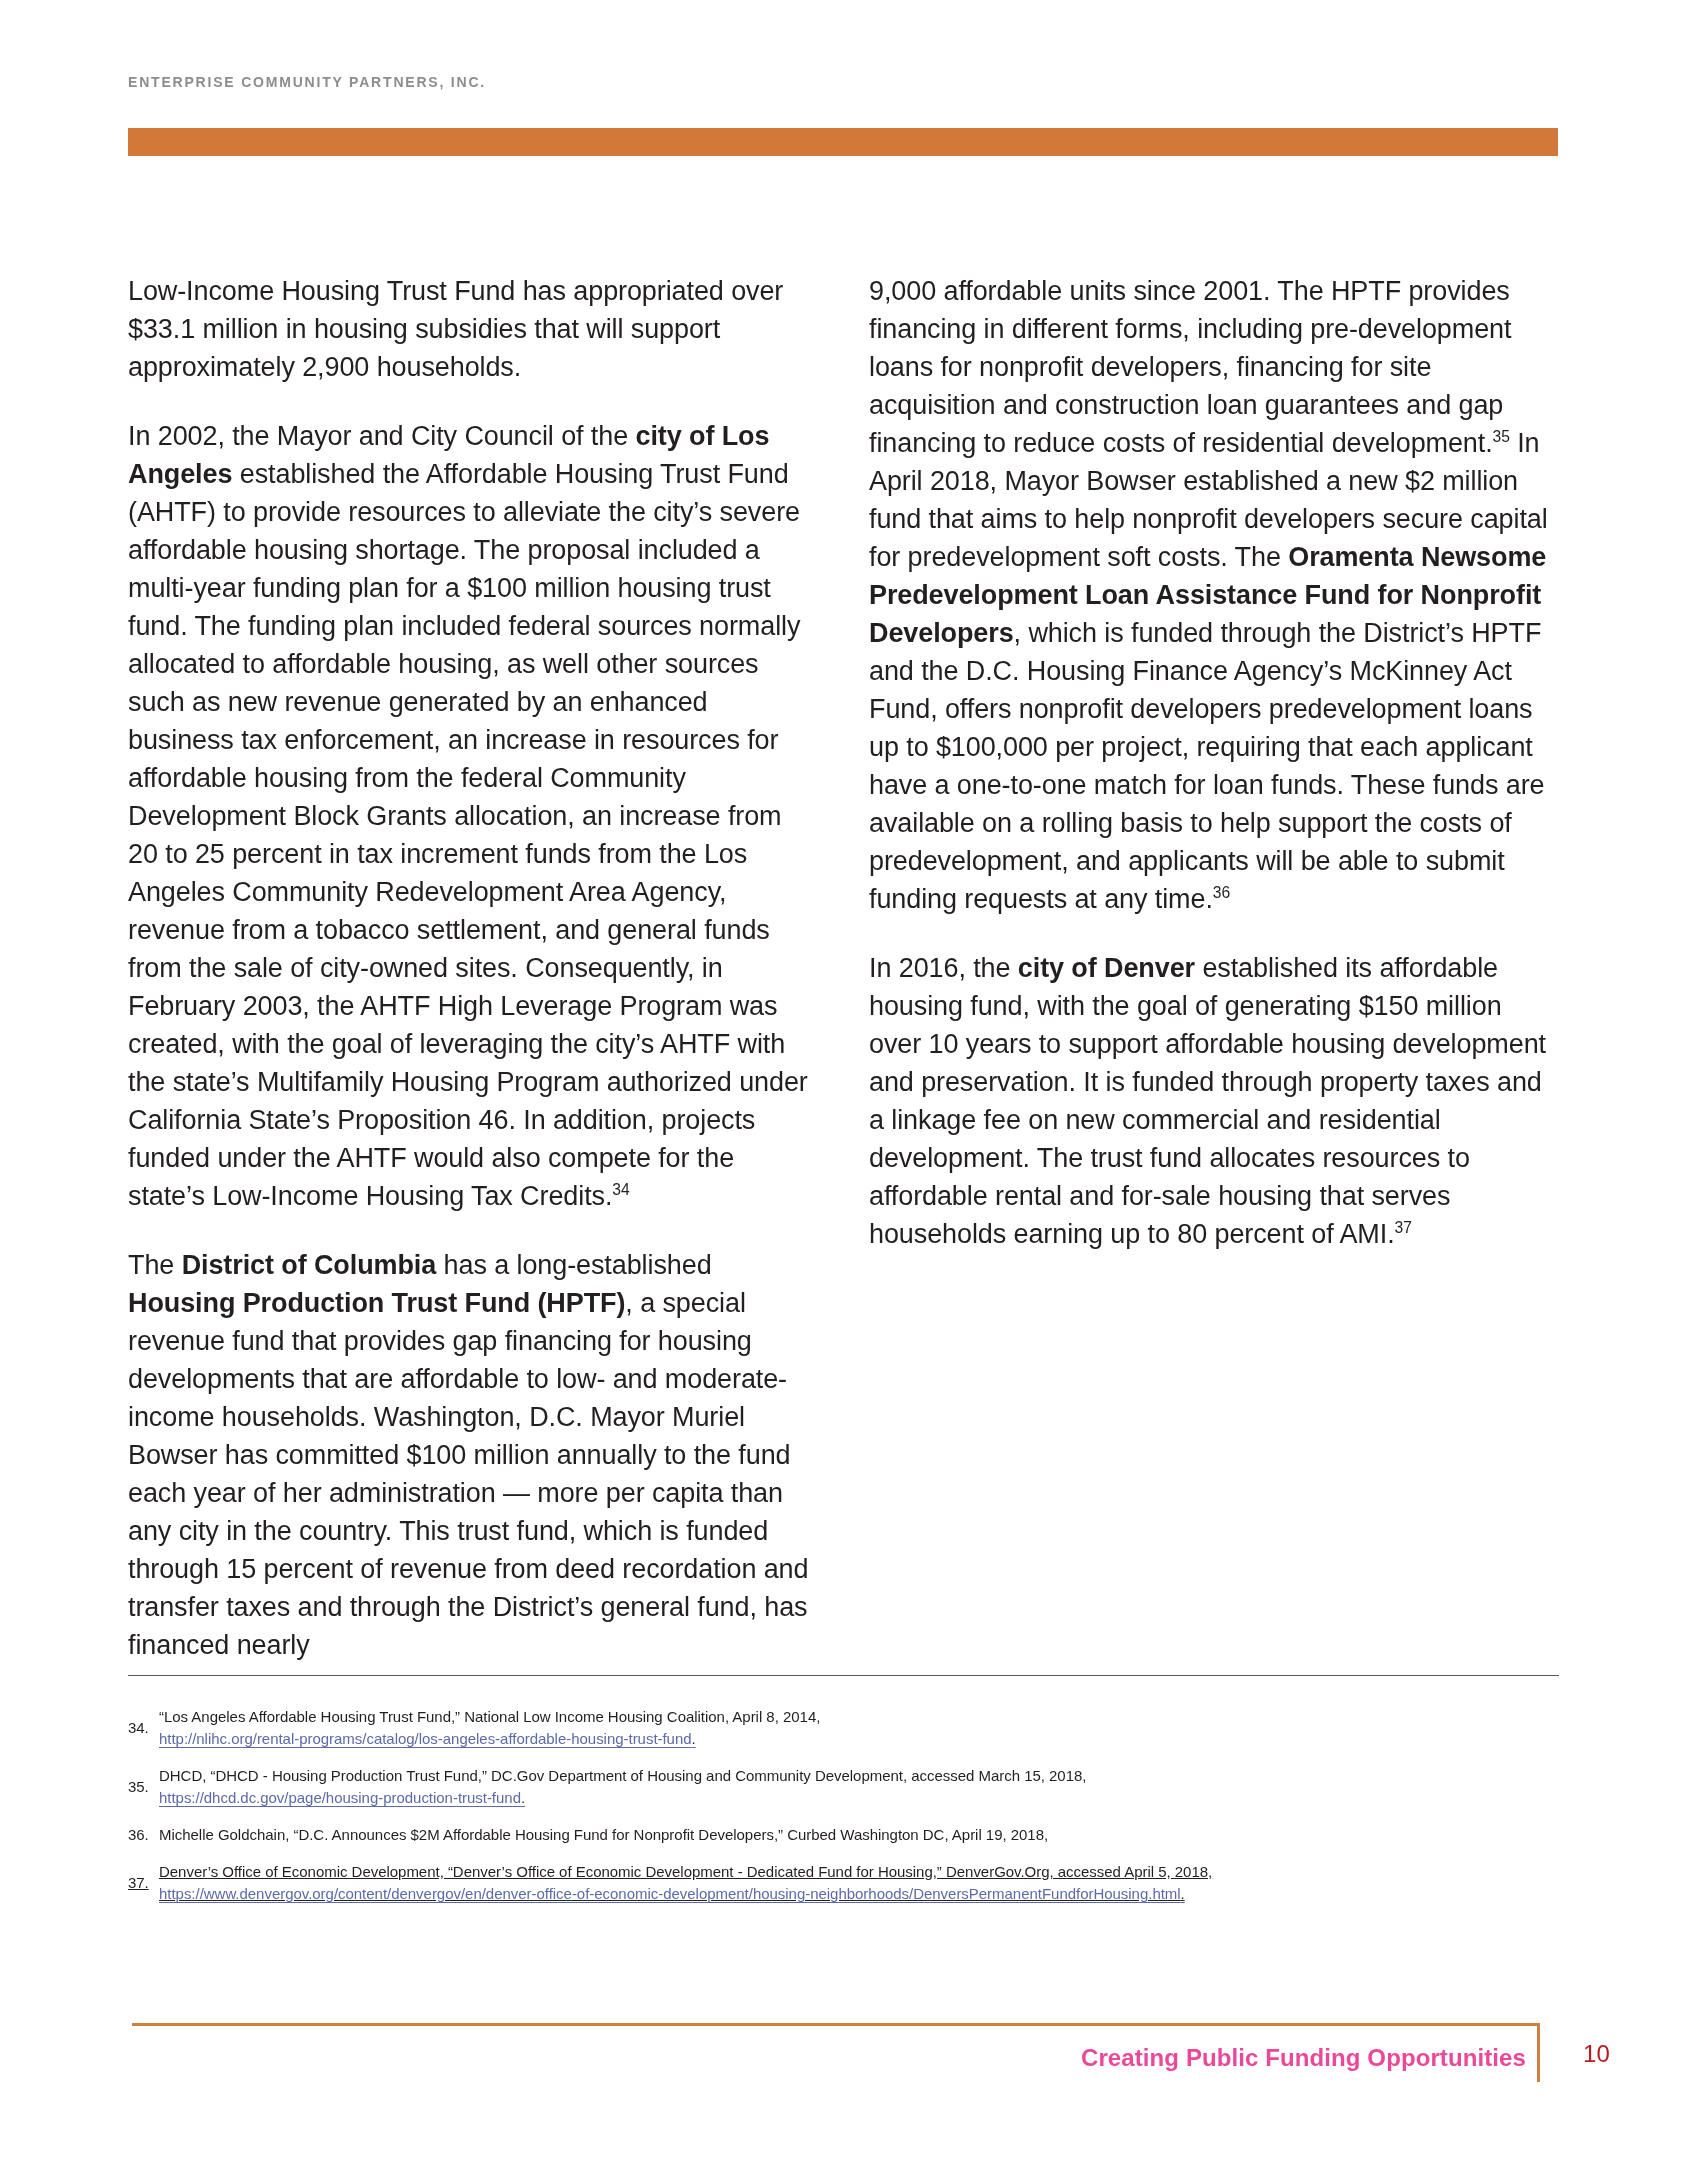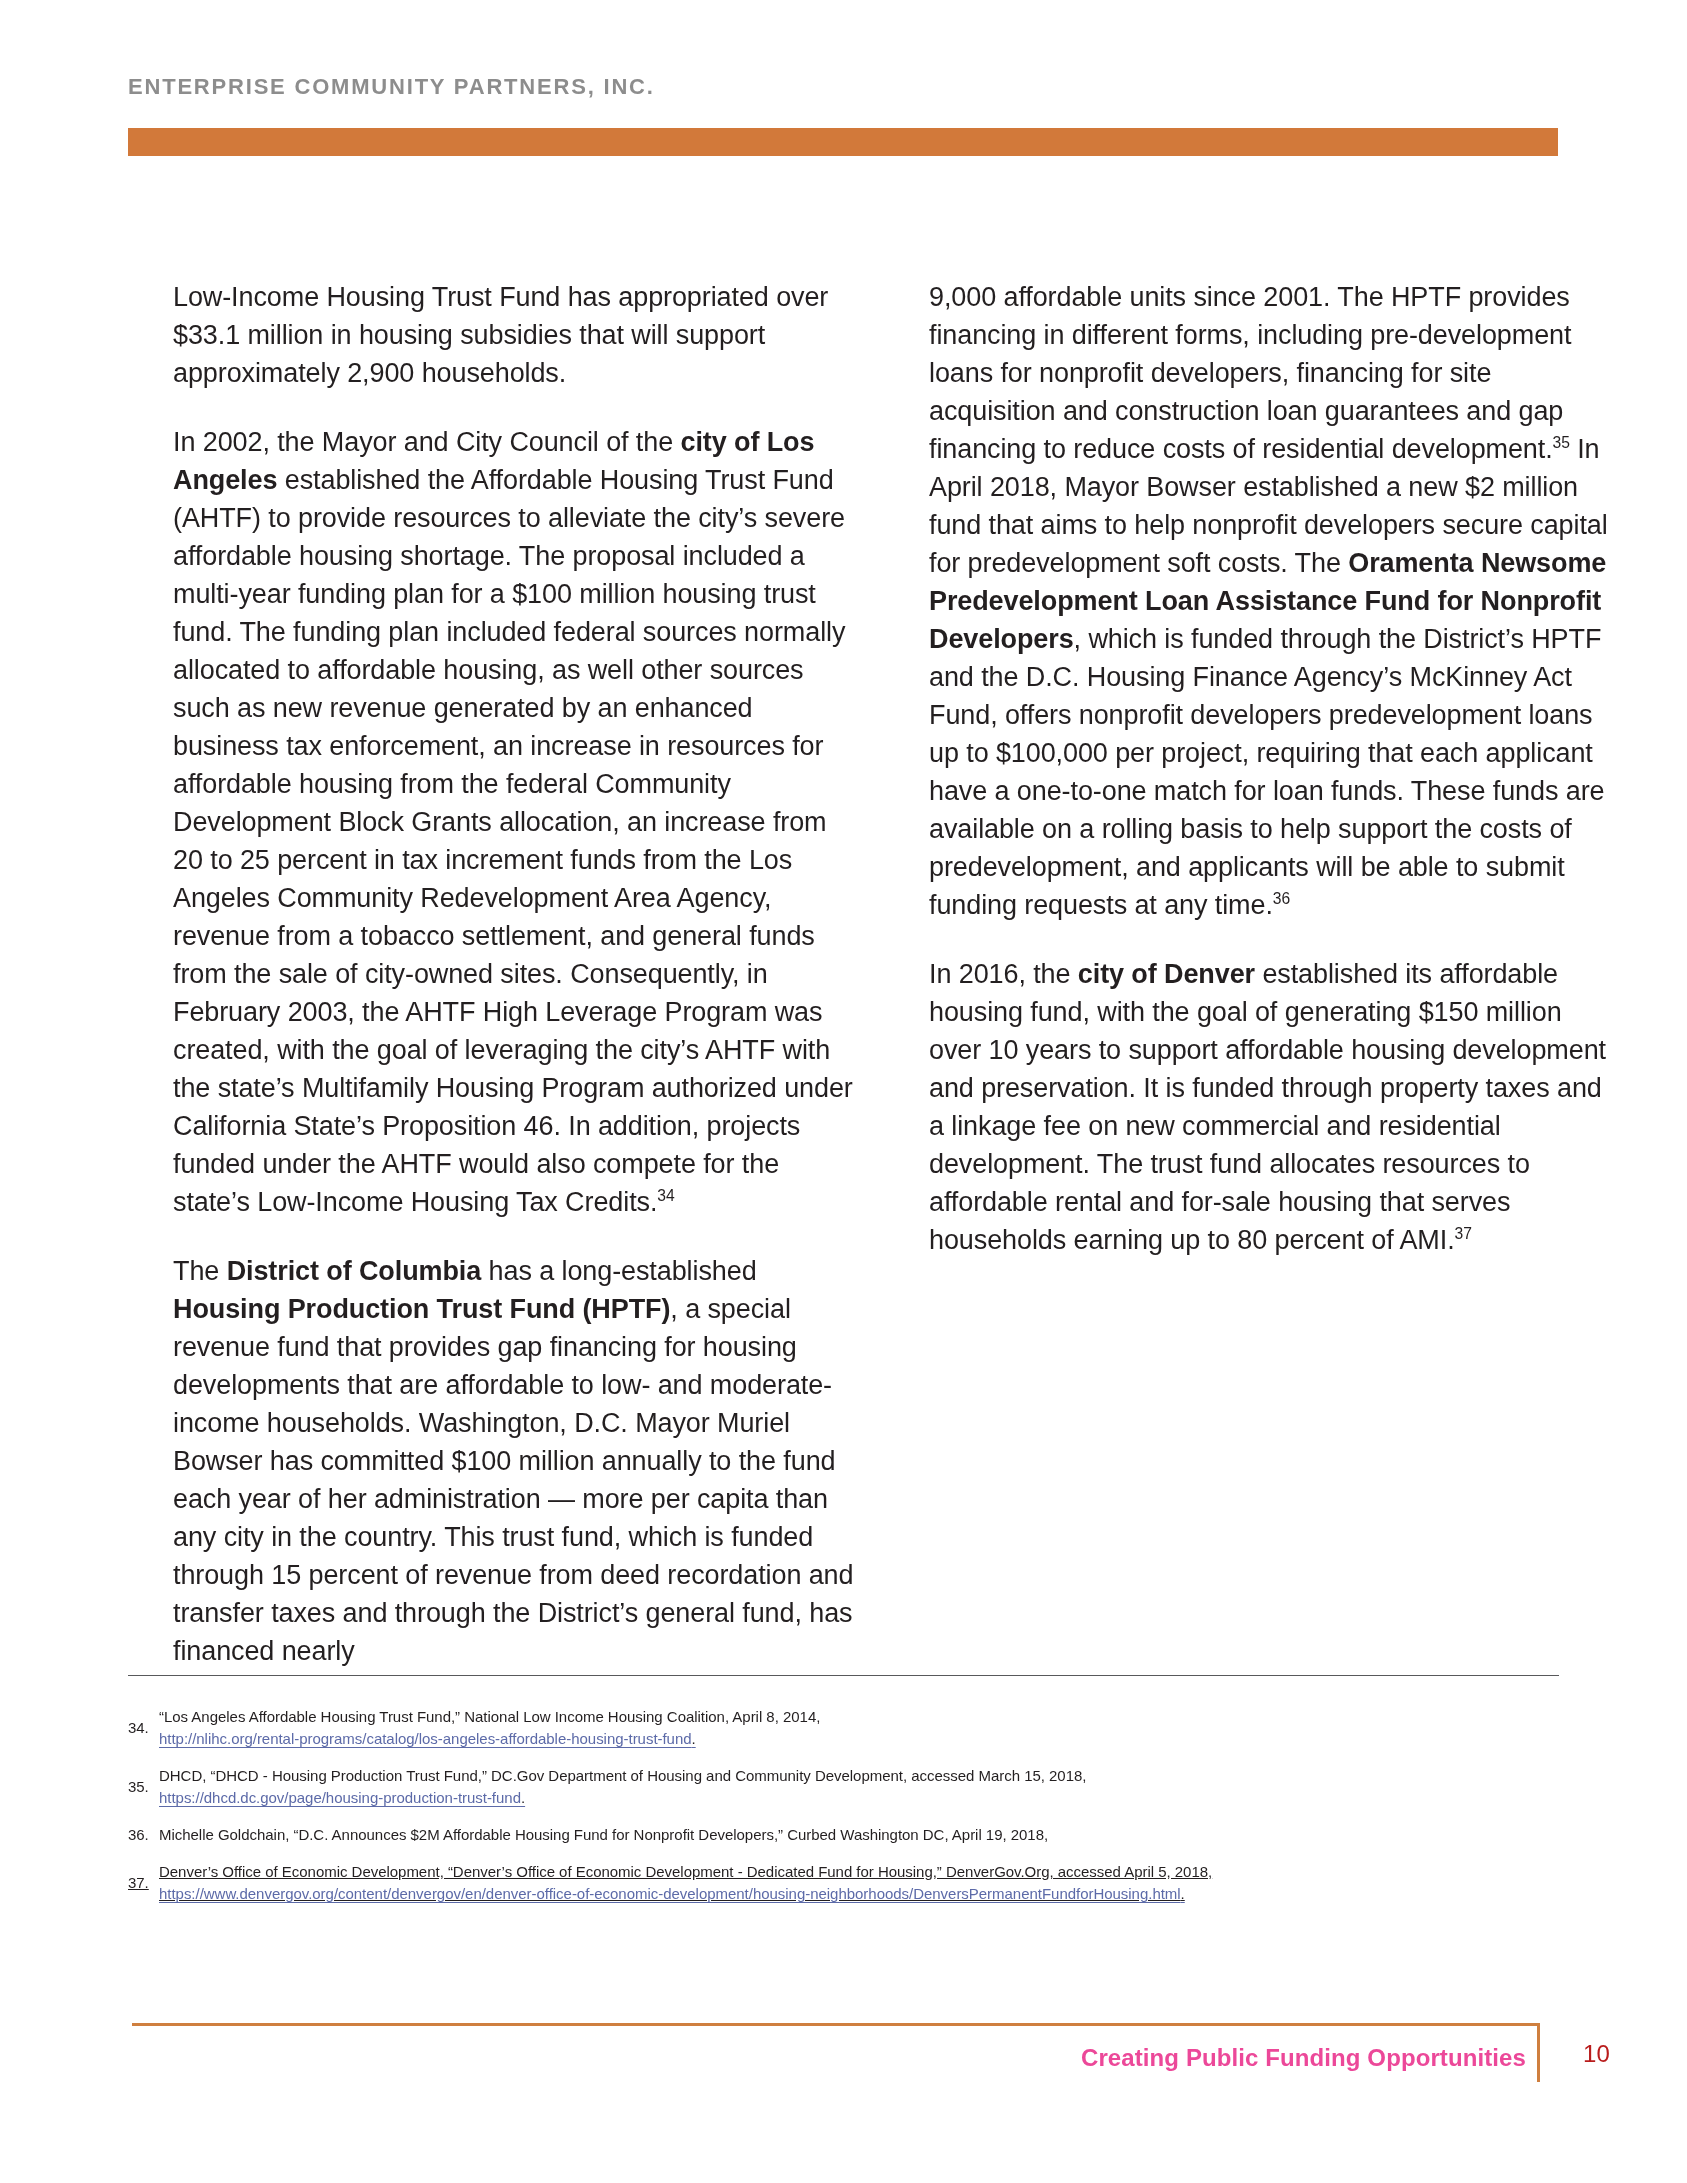--- a/index.html
+++ b/index.html
@@ -18,44 +18,43 @@
     background: #ffffff;
     overflow: hidden;
     box-sizing: border-box;
   }
 
   
   .running-head {
     position: absolute;
     left: 128px;
     top: 74px;
-    font-size: 22px;
+    font-size: 14px;
     letter-spacing: 1.8px;
     font-weight: 700;
     color: #8d8d8d;
     white-space: nowrap;
   }
   .header-rule {
     position: absolute;
     left: 128px;
     top: 128px;
     width: 1430px;
     height: 28px;
     background: #d2793a;
   }
 
   
   .columns {
     position: absolute;
     left: 128px;
-    top: 278px;
+    top: 272px;
     width: 1431px;
     display: flex;
-    gap: 71px;
-    margin-left: 45px;
+    gap: 56px;
   }
   .column {
     width: 685px;
     flex: 0 0 685px;
   }
   .para {
     font-size: 27px;
     line-height: 38px;
     color: #231f20;
     margin: 0 0 31px 0;

